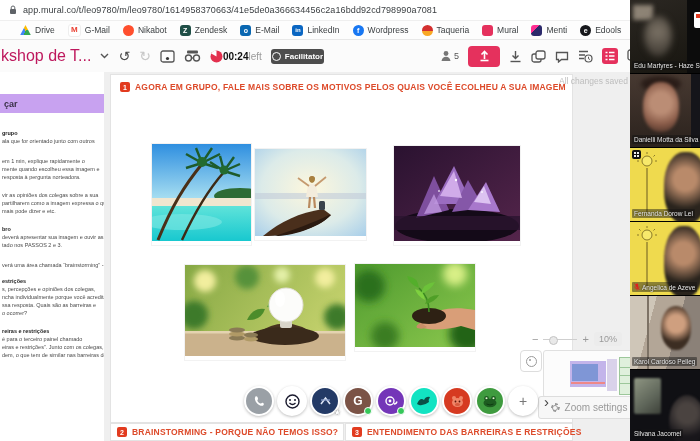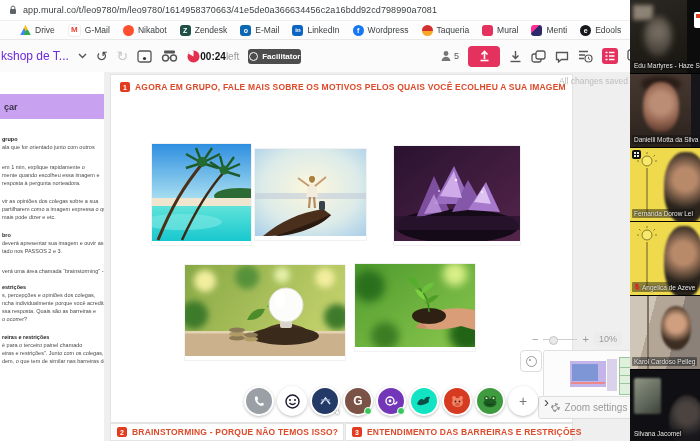--- a/index.html
+++ b/index.html
@@ -28,42 +28,42 @@
   .fav-taqueria{background:linear-gradient(#d32f2f 58%,#f9a825 58%);border-radius:50%;}
   .fav-mural{background:#e5315d;}
   .fav-menti{background:linear-gradient(135deg,#ff2f92 0 38%,#2c2a6b 38%);}
   .fav-edools{background:#17181c;border-radius:50%;}
   .fav-wpadm{background:#2271b1;border-radius:50%;}
 
   
   .mtoolbar{position:absolute;left:0;top:40px;width:700px;height:32px;background:#fbfbfb;
             border-bottom:1px solid #e2e2e2;box-shadow:0 1px 2px rgba(0,0,0,.05);}
   .tb-left{position:absolute;left:1px;top:0;height:32px;display:flex;align-items:center;gap:9px;}
-  .mural-title{font-size:12px;color:#6d28d9;white-space:nowrap;}
+  .mural-title{font-size:16px;color:#be185d;white-space:nowrap;}
   .tbicon{display:inline-flex;align-items:center;justify-content:center;color:#555;}
   .undo{font-size:14px;color:#4a4a4a;}
   .redo{font-size:14px;color:#c7c7c7;}
   .timer-wrap{display:flex;align-items:center;}
   .timer-val{font-size:10px;font-weight:bold;color:#111;}
   .timer-suffix{font-size:10px;color:#9a9a9a;}
   .facil-pill{display:flex;align-items:center;gap:4px;background:#4d4d4d;color:#fff;
               font-size:8px;font-weight:bold;border-radius:3px;padding:3px 1px;}
   .facil-dot{width:7px;height:7px;border:1.5px solid #fff;border-radius:50%;display:inline-block;}
   .tb-right{position:absolute;left:440px;top:0;height:32px;display:flex;align-items:center;gap:9px;}
   .people{display:flex;align-items:center;gap:2px;font-size:9px;color:#555;}
   .share-btn{width:32px;height:21px;background:#e5315d;border-radius:4px;display:flex;
              align-items:center;justify-content:center;}
   .outline-btn{width:16px;height:16px;background:#e5315d;border-radius:3px;display:flex;
                align-items:center;justify-content:center;}
   .half-circle{width:15px;height:15px;border:1.5px solid #8a8a8a;border-radius:50%;}
 
   
   .outline-panel{position:absolute;left:0;top:72px;width:104px;height:369px;background:#fff;
                  border-right:1px solid #e4e4e4;overflow:hidden;}
-  .outline-header{margin-top:22px;height:25px;background:#c8a2f0;display:flex;align-items:center;
+  .outline-header{margin-top:22px;height:19px;background:#c8a2f0;display:flex;align-items:center;
                   padding-left:4px;font-size:9px;font-weight:bold;color:#3a3148;}
   .orow{font-size:5.5px;line-height:8px;color:#4a4a4a;padding-left:2px;white-space:nowrap;}
   .orow.b{font-weight:bold;color:#222;}
   .mt16{margin-top:16px;}.mt12{margin-top:12px;}.mt10{margin-top:10px;}.mt8{margin-top:8px;}
 
   
   .canvas{position:absolute;left:104px;top:72px;width:526px;height:369px;background:#efefef;}
   .frame-main{position:absolute;left:6px;top:2px;width:463px;height:349px;background:#fff;
               border:1px solid #e3e3e3;box-sizing:border-box;}
   .saved-status{position:absolute;left:455px;top:4px;font-size:8.5px;color:#bdbdbd;white-space:nowrap;}

